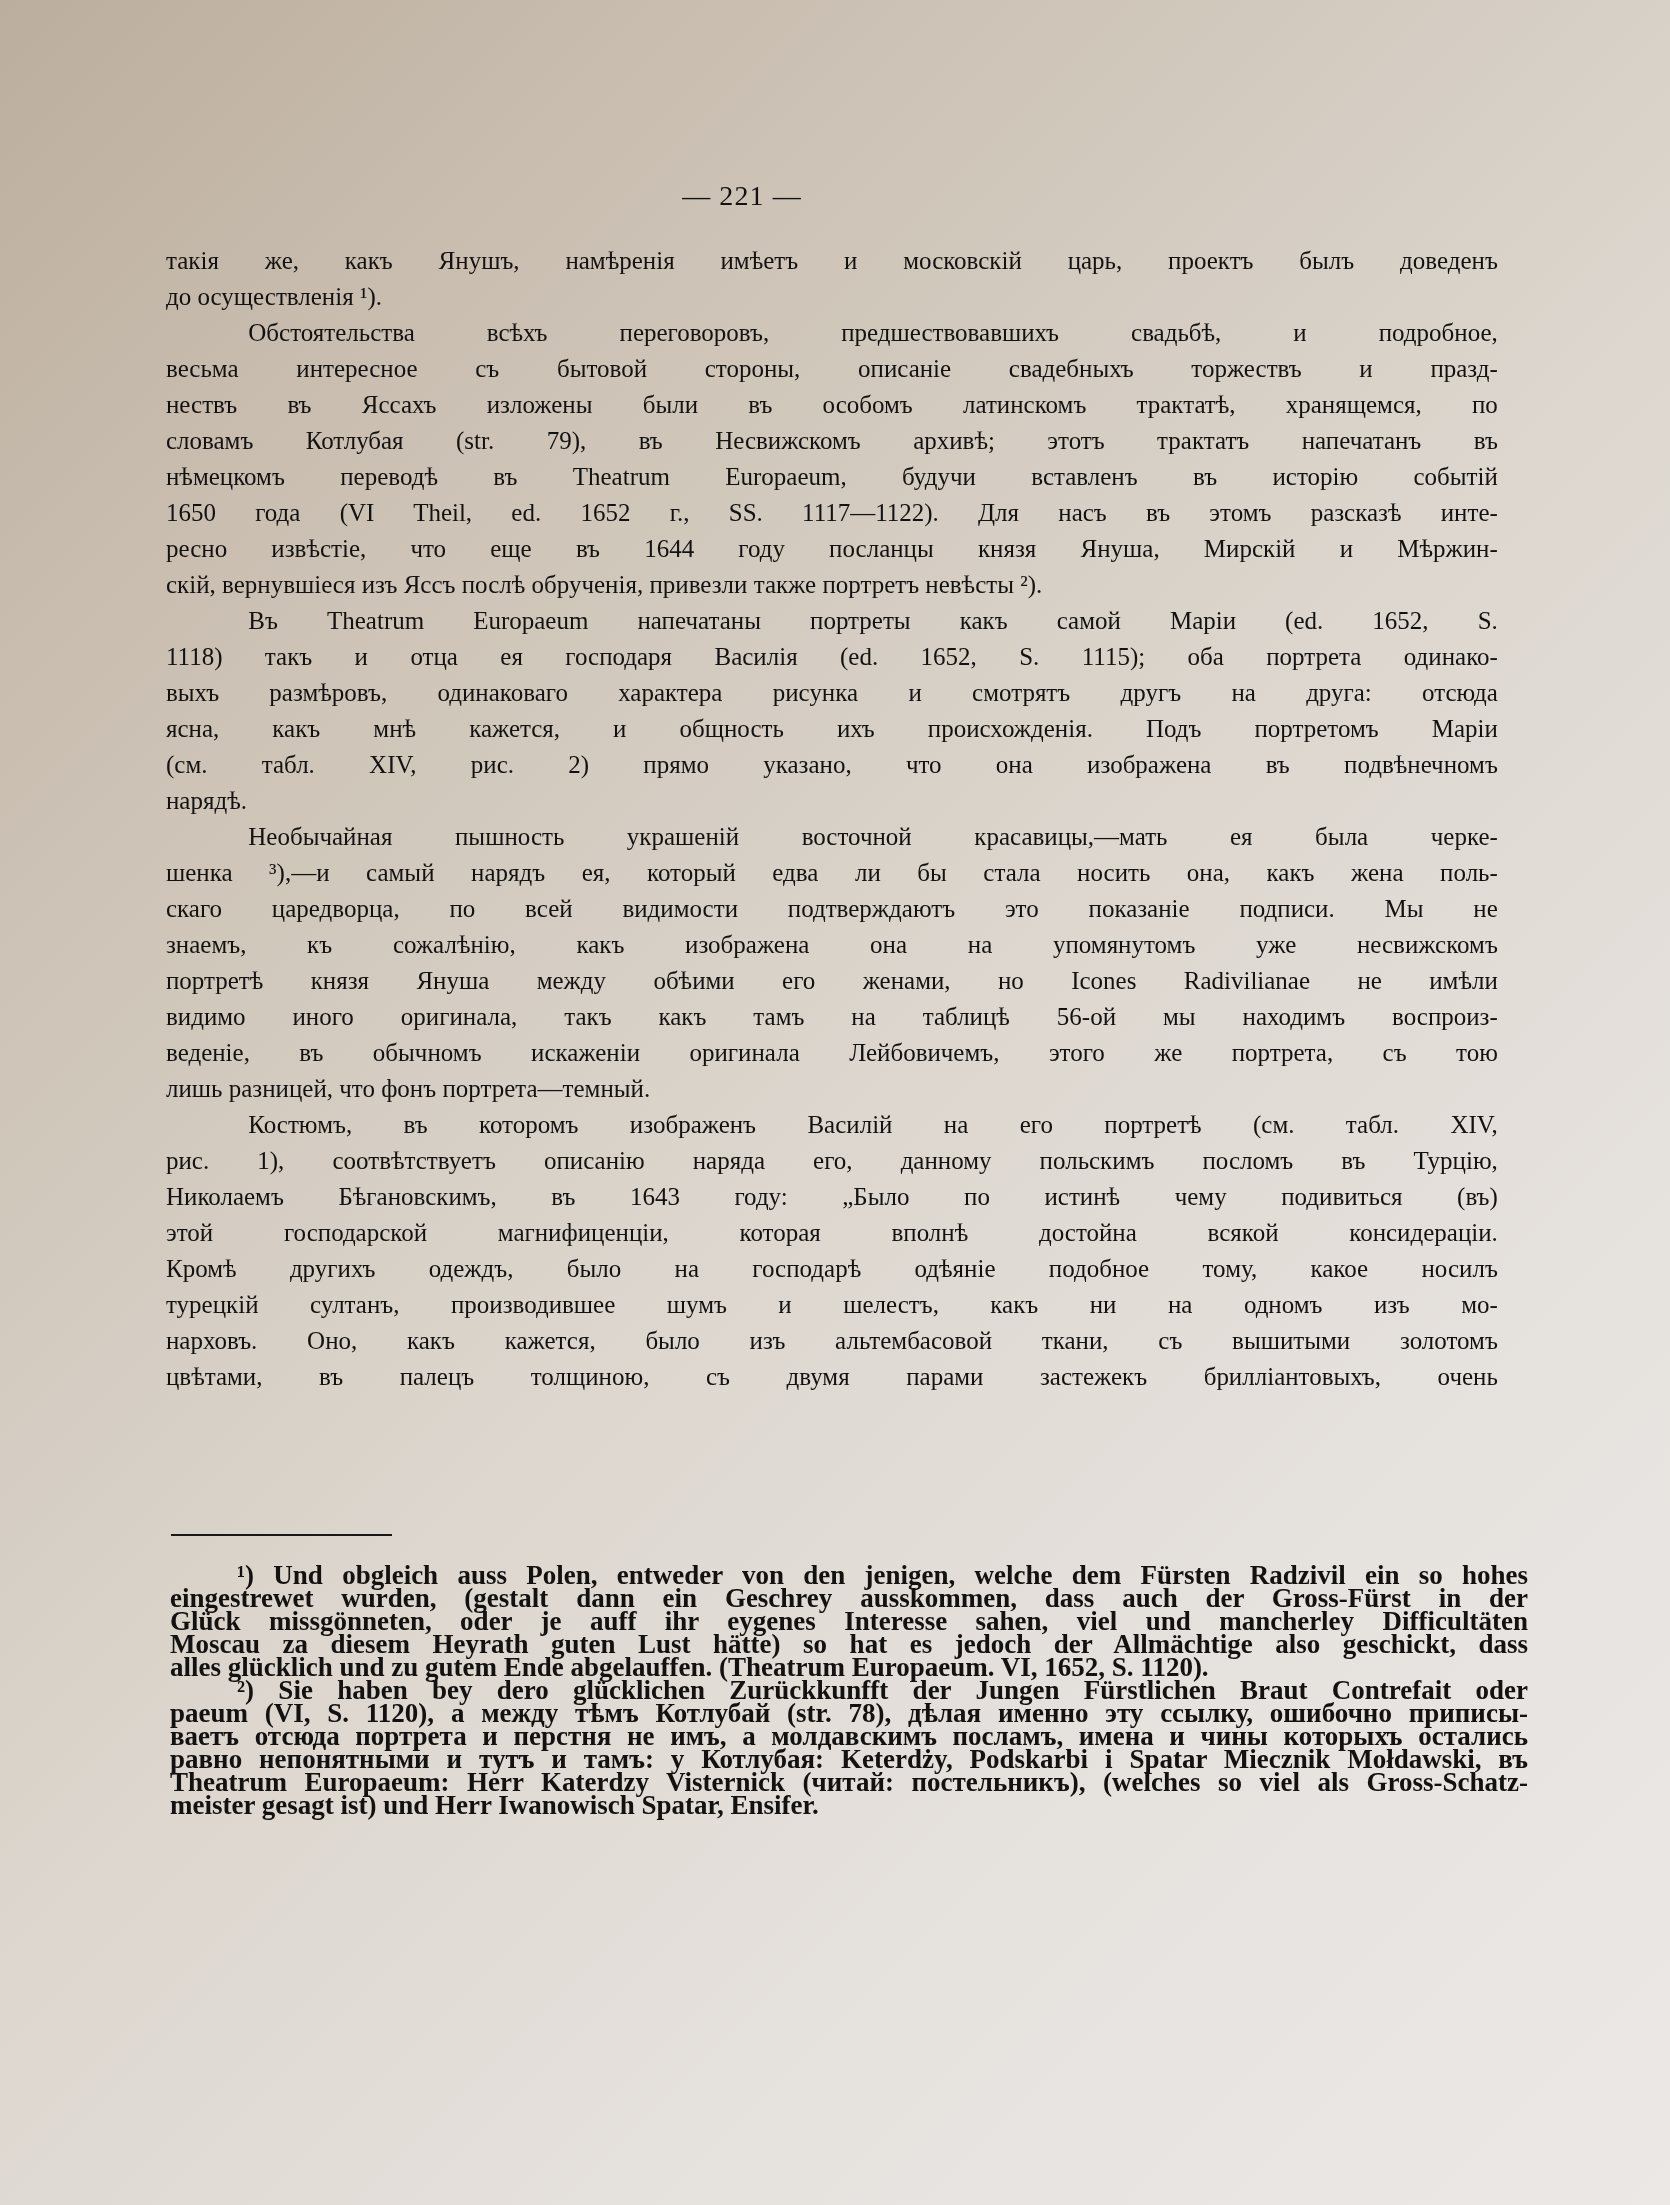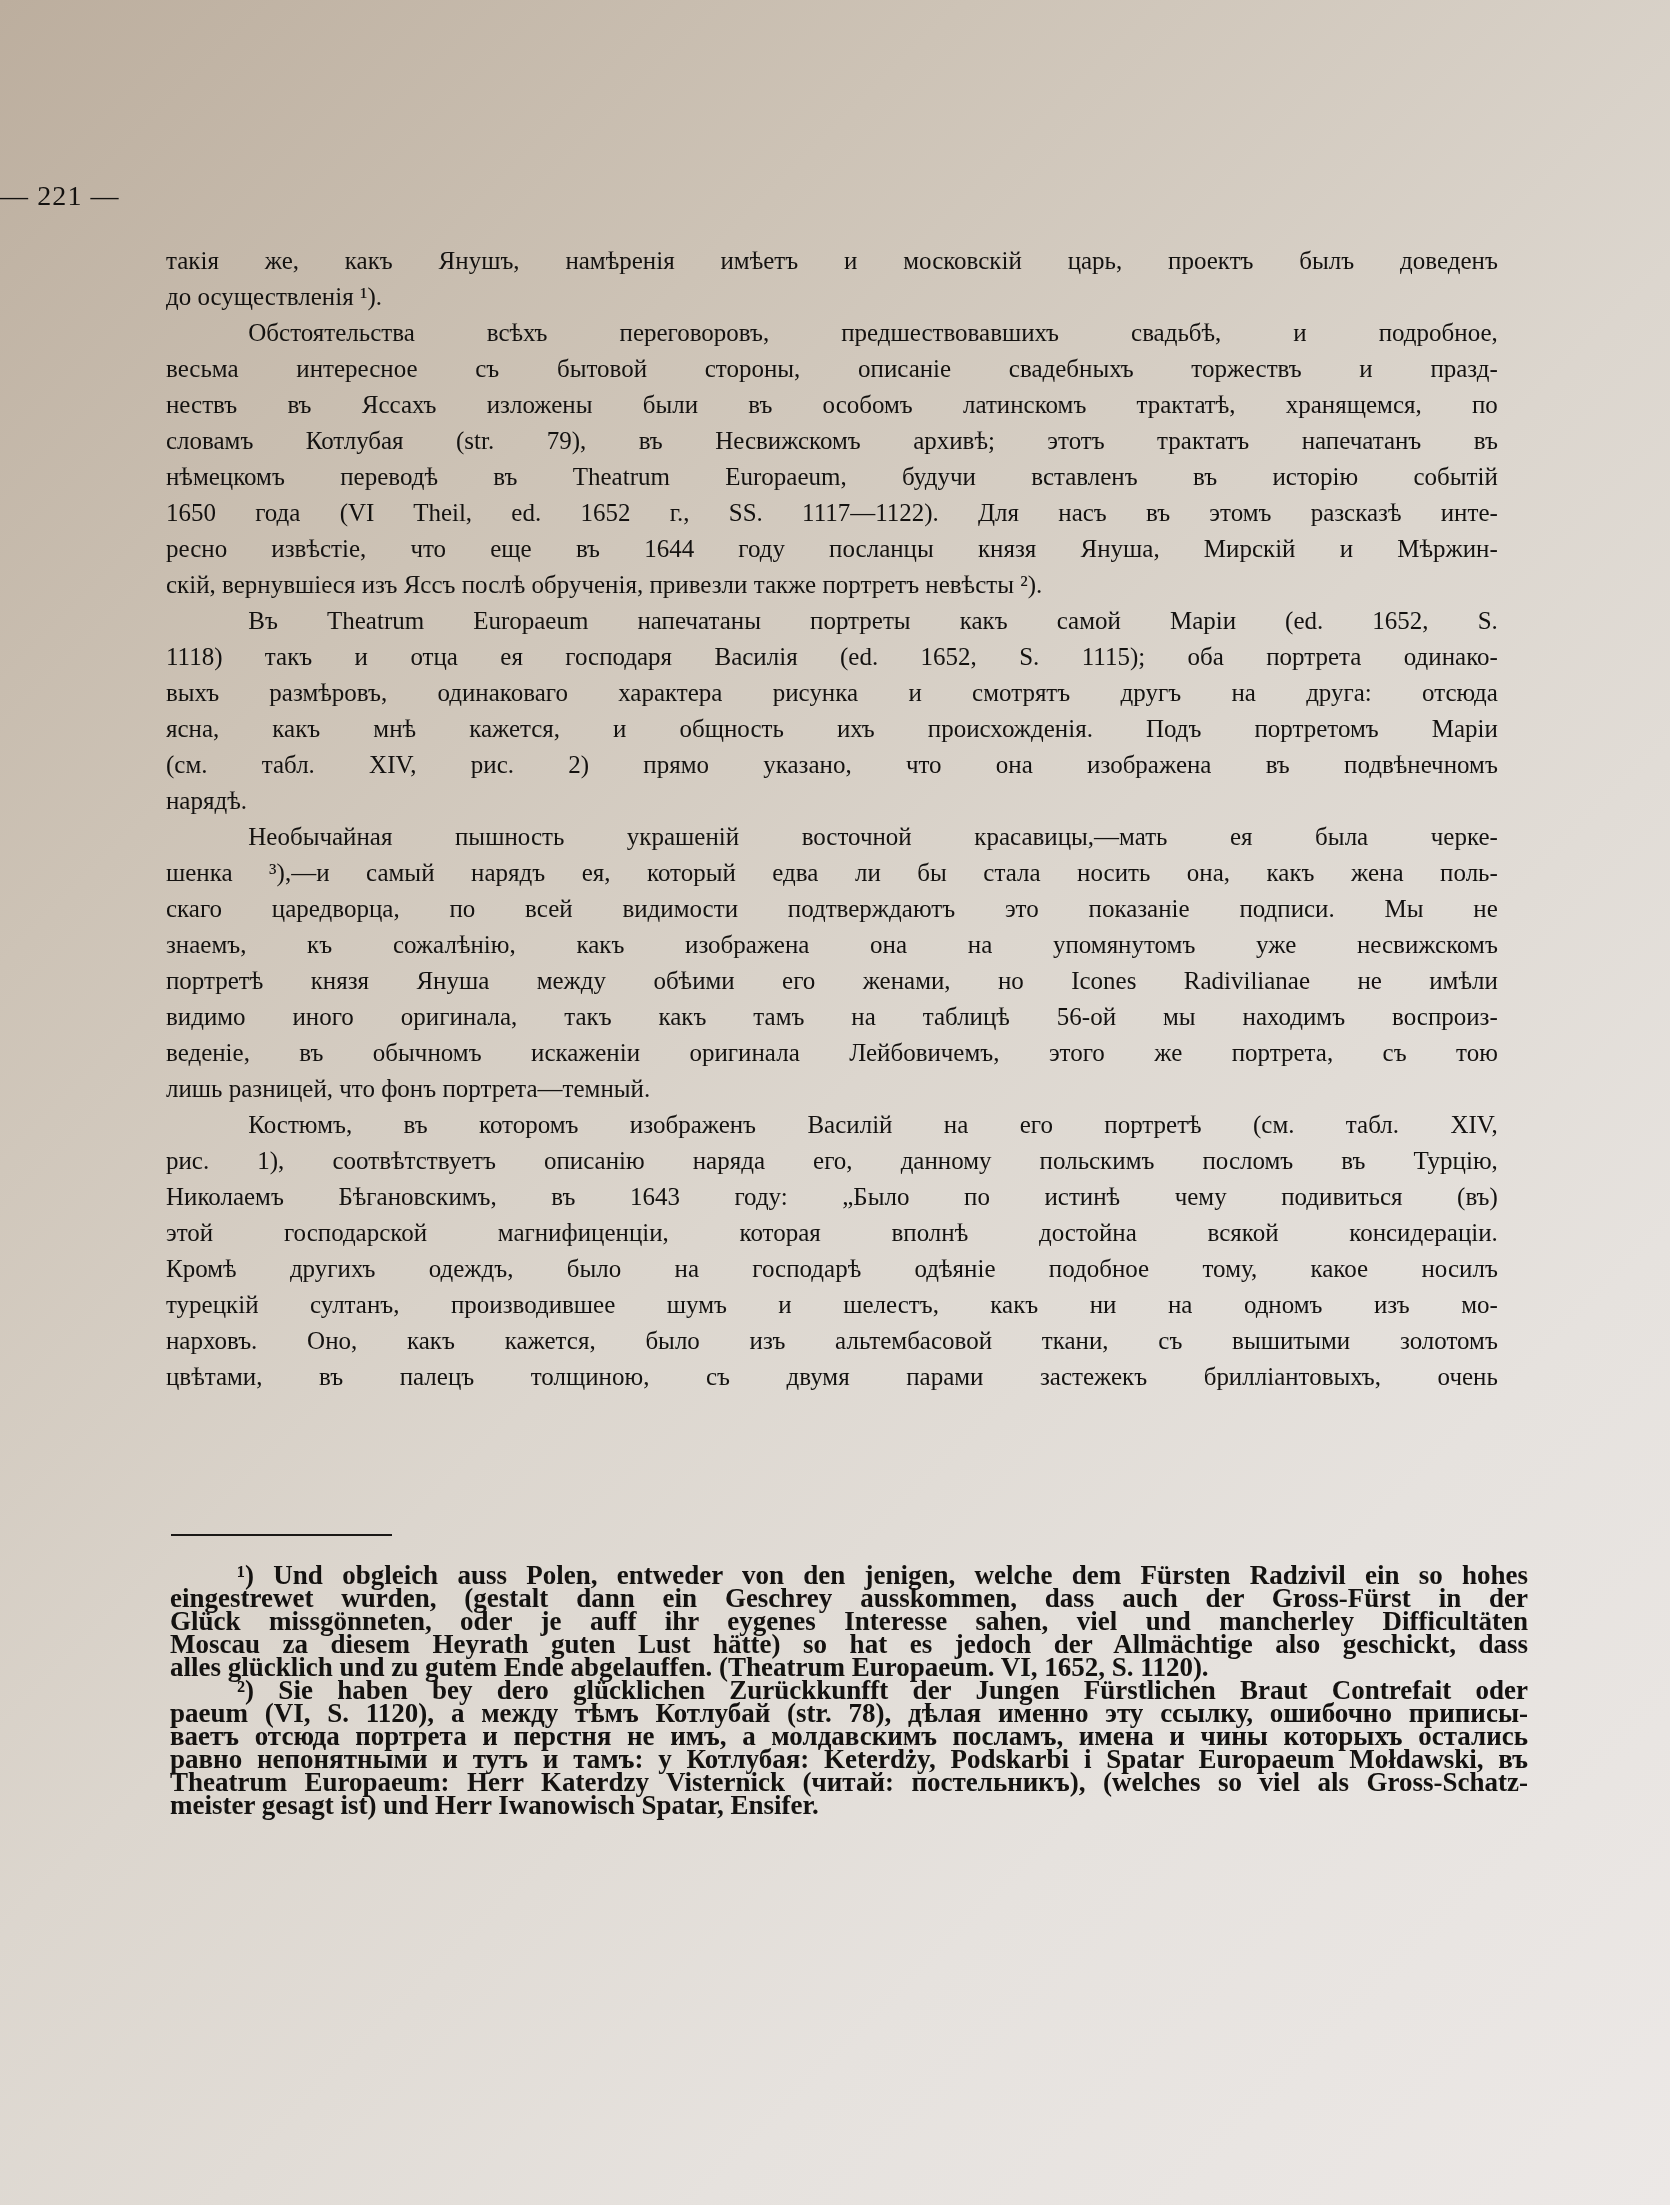--- a/index.html
+++ b/index.html
@@ -5,21 +5,21 @@
   html, body { margin: 0; padding: 0; }
   body {
     width: 1671px; height: 2205px; overflow: hidden;
     background: linear-gradient(135deg, #bcae9e 0%, #cdc3b6 25%, #dcd6ce 50%, #e6e2de 75%, #ece8e6 100%);
     position: relative;
     font-family: "DejaVu Serif", "Liberation Serif", serif;
     color: #141210;
   }
   .page-number {
     position: absolute; left: 0; width: 1484px; top: 180px;
-    font-size: 28px; letter-spacing: 1.1px;
+    text-align: center; font-size: 28px; letter-spacing: 1.1px;
     font-family: "Liberation Serif", serif;
   }
   .body-text {
     position: absolute; left: 166px; width: 1359px; top: 243px;
     font-size: 25.5px; line-height: 36px;
     font-family: "Liberation Serif", serif;
     text-align: justify;
     transform: scaleX(0.98); transform-origin: left top;
   }
   .body-text p { margin: 0; text-indent: 0; }
@@ -94,18 +94,18 @@
     <span class="line first">¹) Und obgleich auss Polen, entweder von den jenigen, welche dem Fürsten Radzivil ein so hohes</span>
     <span class="line">eingestrewet wurden, (gestalt dann ein Geschrey ausskommen, dass auch der Gross-Fürst in der</span>
     <span class="line">Glück missgönneten, oder je auff ihr eygenes Interesse sahen, viel und mancherley Difficultäten</span>
     <span class="line">Moscau za diesem Heyrath guten Lust hätte) so hat es jedoch der Allmächtige also geschickt, dass</span>
     <span class="line last">alles glücklich und zu gutem Ende abgelauffen. (Theatrum Europaeum. VI, 1652, S. 1120).</span>
   </div>
   <div class="fn">
     <span class="line first">²) Sie haben bey dero glücklichen Zurückkunfft der Jungen Fürstlichen Braut Contrefait oder</span>
     <span class="line">paeum (VI, S. 1120), а между тѣмъ Котлубай (str. 78), дѣлая именно эту ссылку, ошибочно приписы-</span>
     <span class="line">ваетъ отсюда портрета и перстня не имъ, а молдавскимъ посламъ, имена и чины которыхъ остались</span>
-    <span class="line">равно непонятными и тутъ и тамъ: у Котлубая: Keterdży, Podskarbi i Spatar Europaeum Mołdawski, въ</span>
+    <span class="line">равно непонятными и тутъ и тамъ: у Котлубая: Keterdży, Podskarbi i Spatar Miecznik Mołdawski, въ</span>
     <span class="line">Theatrum Europaeum: Herr Katerdzy Visternick (читай: постельникъ), (welches so viel als Gross-Schatz-</span>
     <span class="line last">meister gesagt ist) und Herr Iwanowisch Spatar, Ensifer.</span>
   </div>
 </div>
 
 
 </body></html>

